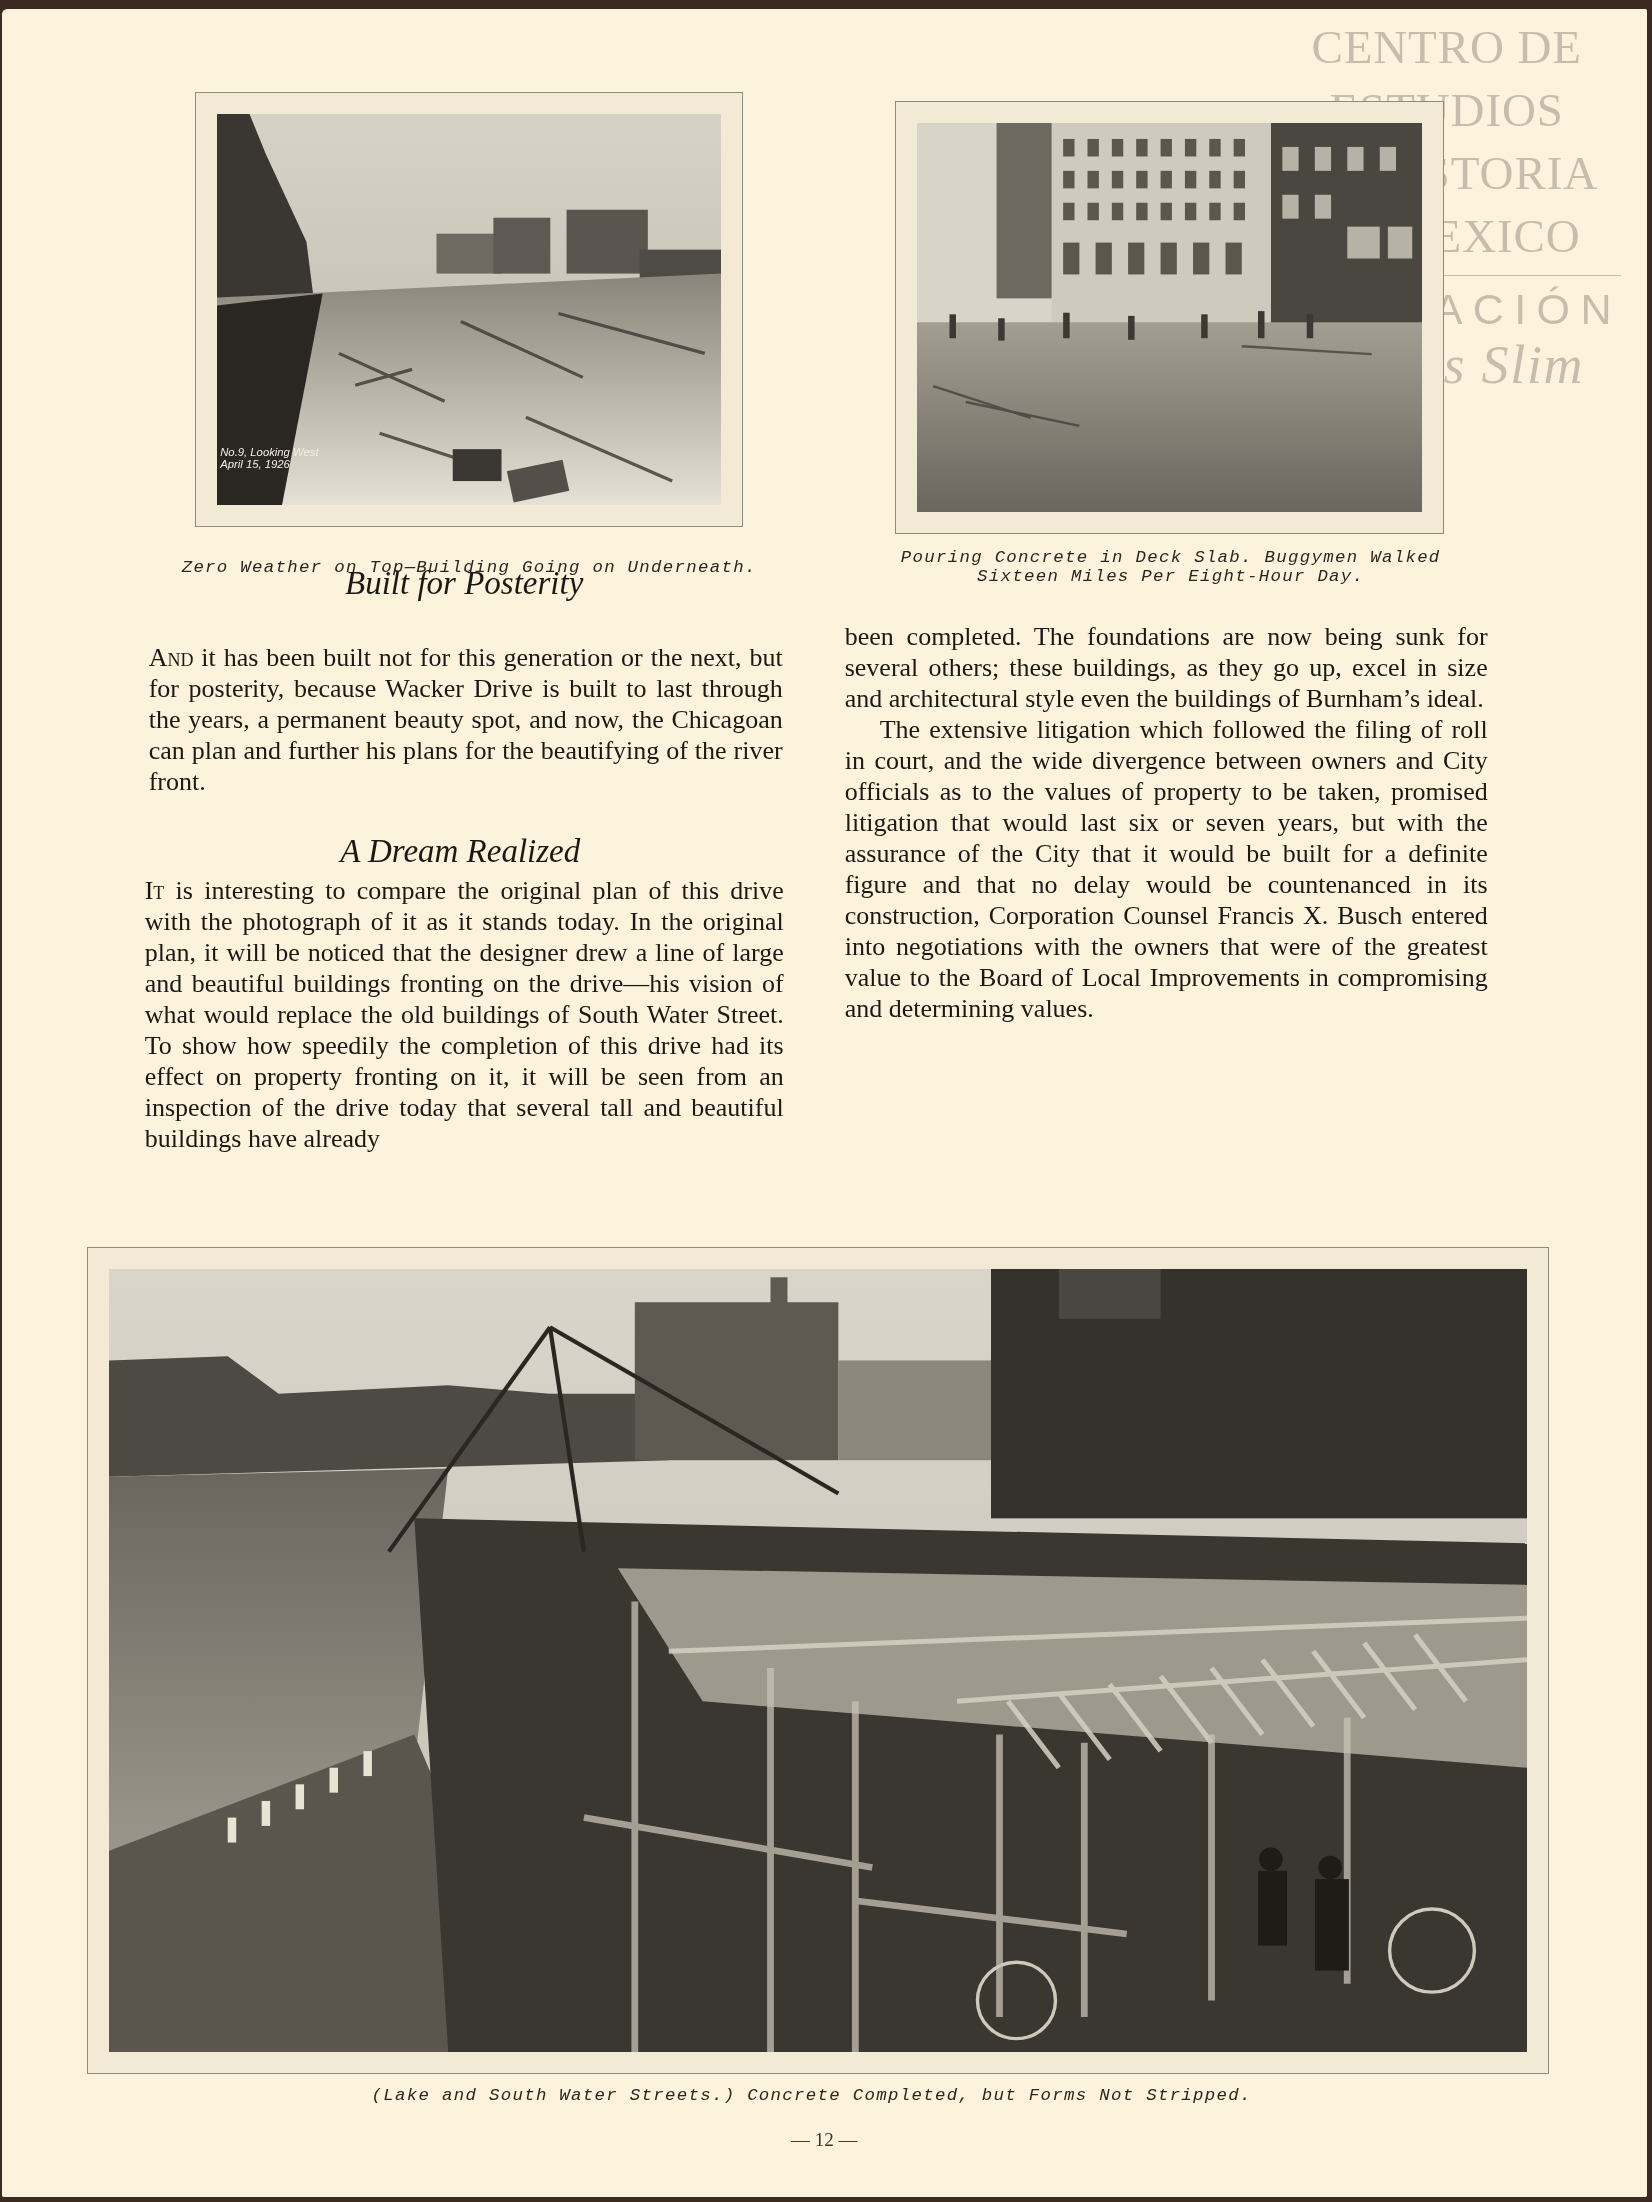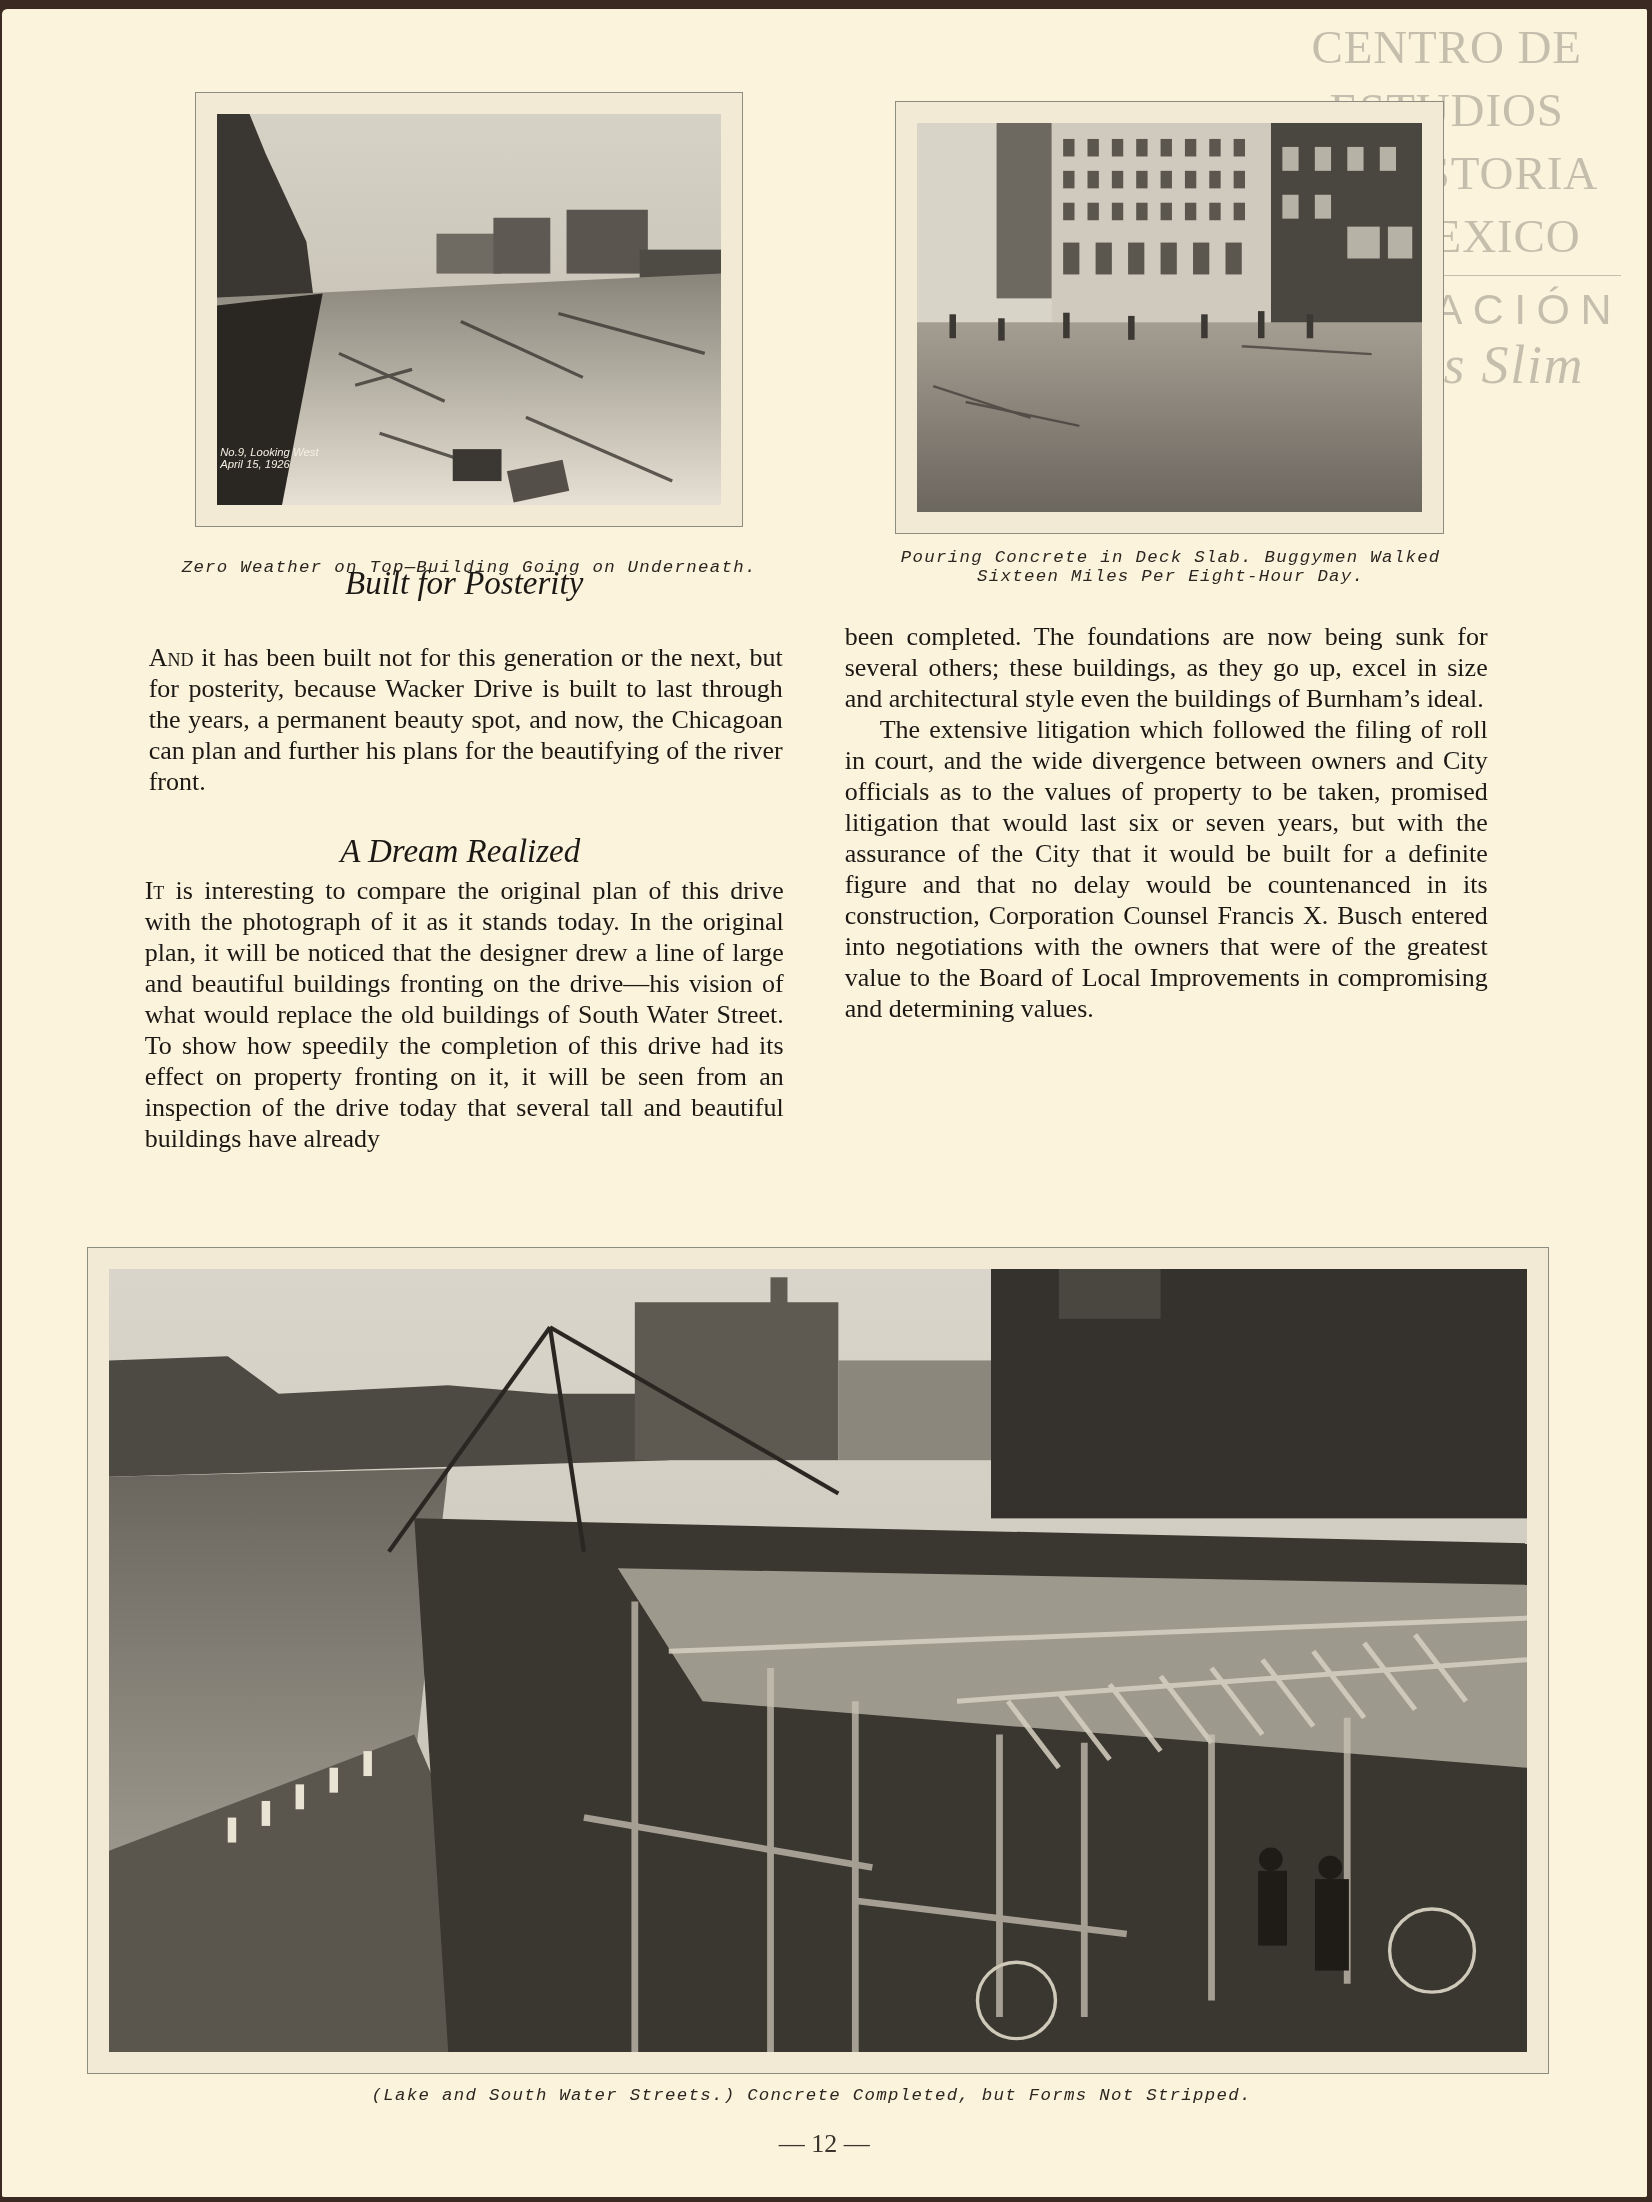--- a/index.html
+++ b/index.html
@@ -34,21 +34,21 @@
     position: absolute; font-family: "Liberation Serif", serif;
     font-size: 26px; line-height: 31px; color: #1c1814; text-align: justify;
     text-justify: inter-word;
   }
   .body-text p { margin: 0; }
   .body-text p.indent { text-indent: 35px; }
   .body-text p.gap { margin-top: 7px; }
   .smallcaps { font-variant: small-caps; }
   .page-number {
     position: absolute; left: 0; width: 100%; text-align: center;
-    font-family: "Liberation Serif", serif; font-size: 26px; color: #3a342c;
+    font-family: "Liberation Serif", serif; font-size: 19px; color: #3a342c;
   }
   .watermark {
     position: absolute; right: 26px; top: 7px; width: 348px; text-align: center;
     color: rgba(110,105,95,0.38); font-family: "Liberation Serif", serif;
     pointer-events: none;
   }
   .watermark .wm-line { font-size: 47px; line-height: 63px; letter-spacing: 0.9px; }
   .watermark .wm-rule { border-top: 1.7px solid rgba(110,105,95,0.38); margin: 7px 0 5.2px 0; }
   .watermark .wm-fund { font-family: "Liberation Sans", sans-serif; font-size: 43px; letter-spacing: 10.4px; line-height: 56px; }
   .watermark .wm-sign { font-style: italic; font-size: 54px; line-height: 56px; letter-spacing: 1.7px; }

